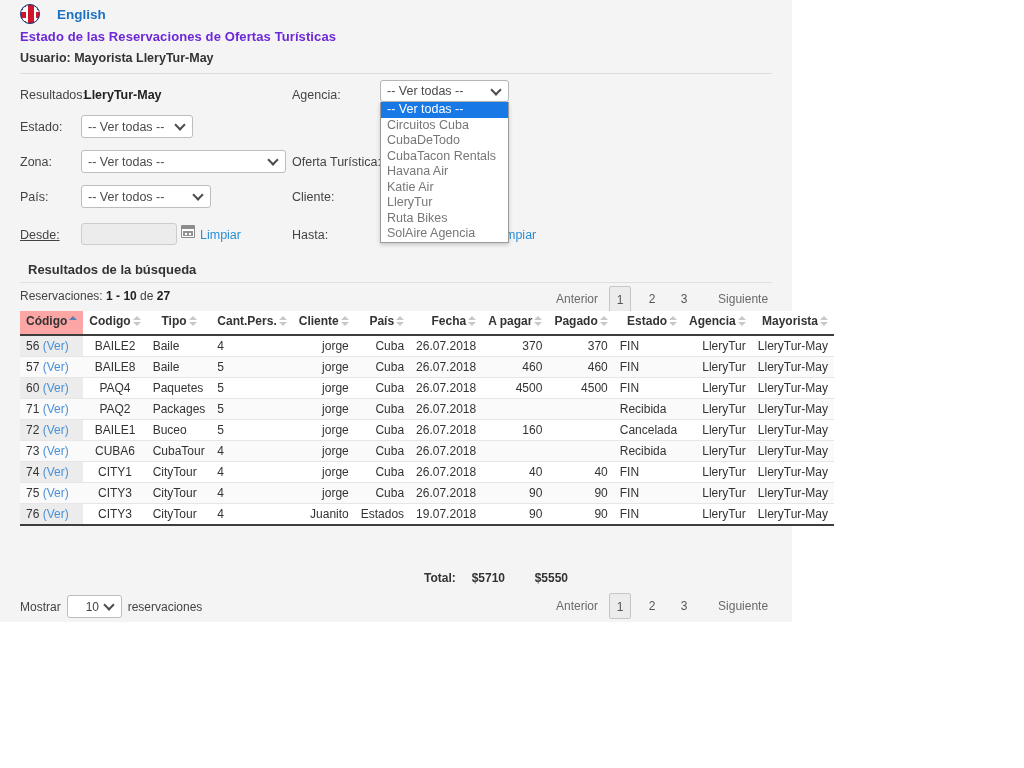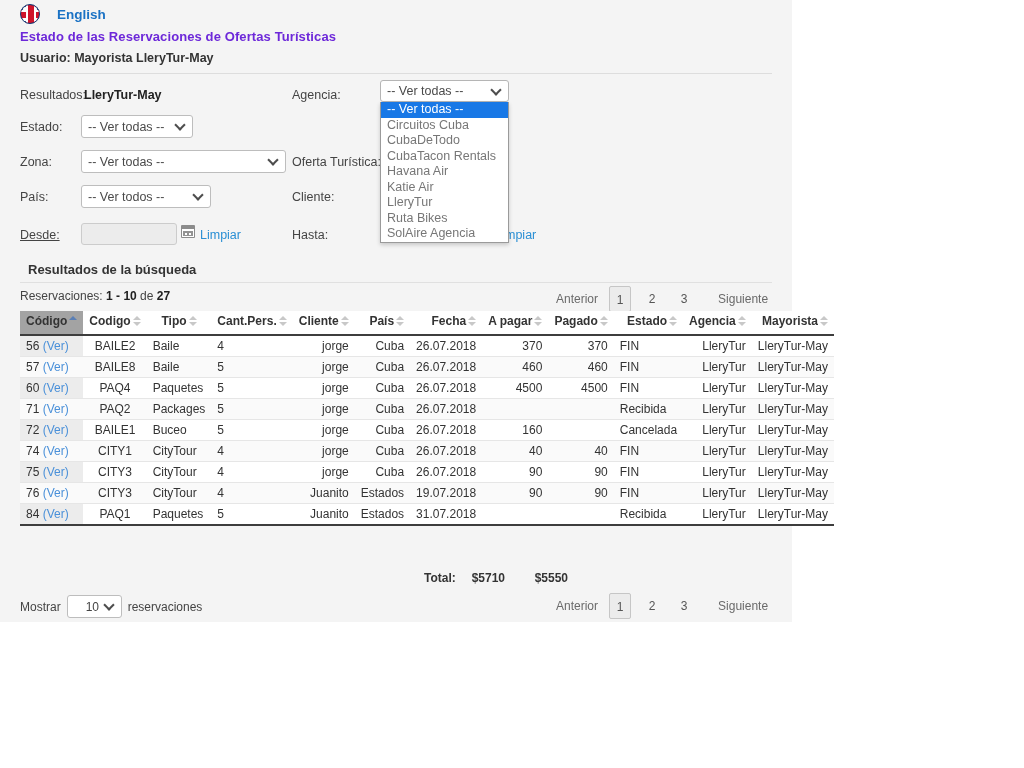--- a/index.html
+++ b/index.html
@@ -231,21 +231,21 @@
     font-size: 12px;
     font-weight: bold;
     color: #333333;
     padding: 3px 6px 6px 6px;
     border-bottom: 2px solid #3d3d3d;
     white-space: nowrap;
     background: #ffffff;
     position: relative;
     cursor: pointer;
   }
-  table.rtable thead th.sorted { background: #a3a3a3; }
+  table.rtable thead th.sorted { background: #fca5a5; }
   .sort-ar {
     display: inline-block;
     width: 8px; height: 11px;
     position: relative;
     margin-left: 2px;
     vertical-align: -2px;
   }
   .sort-ar i {
     position: absolute; left: 0;
     width: 0; height: 0;
@@ -461,20 +461,34 @@
             <td class="a-right">jorge</td>
             <td class="a-right">Cuba</td>
             <td class="a-right">26.07.2018</td>
             <td class="a-right">160</td>
             <td class="a-right"></td>
             <td class="a-left">Cancelada</td>
             <td class="a-right">LleryTur</td>
             <td class="a-right">LleryTur-May</td>
           </tr>
           <tr>
+            <td class="a-left col-codigo"><span>73 </span><span class="ver-link">(Ver)</span></td>
+            <td class="a-center">CUBA6</td>
+            <td class="a-left">CubaTour</td>
+            <td class="a-left">4</td>
+            <td class="a-right">jorge</td>
+            <td class="a-right">Cuba</td>
+            <td class="a-right">26.07.2018</td>
+            <td class="a-right"></td>
+            <td class="a-right"></td>
+            <td class="a-left">Recibida</td>
+            <td class="a-right">LleryTur</td>
+            <td class="a-right">LleryTur-May</td>
+          </tr>
+          <tr>
             <td class="a-left col-codigo"><span>74 </span><span class="ver-link">(Ver)</span></td>
             <td class="a-center">CITY1</td>
             <td class="a-left">CityTour</td>
             <td class="a-left">4</td>
             <td class="a-right">jorge</td>
             <td class="a-right">Cuba</td>
             <td class="a-right">26.07.2018</td>
             <td class="a-right">40</td>
             <td class="a-right">40</td>
             <td class="a-left">FIN</td>
@@ -502,34 +516,20 @@
             <td class="a-left">4</td>
             <td class="a-right">Juanito</td>
             <td class="a-right">Estados</td>
             <td class="a-right">19.07.2018</td>
             <td class="a-right">90</td>
             <td class="a-right">90</td>
             <td class="a-left">FIN</td>
             <td class="a-right">LleryTur</td>
             <td class="a-right">LleryTur-May</td>
           </tr>
-          <tr>
-            <td class="a-left col-codigo"><span>84 </span><span class="ver-link">(Ver)</span></td>
-            <td class="a-center">PAQ1</td>
-            <td class="a-left">Paquetes</td>
-            <td class="a-left">5</td>
-            <td class="a-right">Juanito</td>
-            <td class="a-right">Estados</td>
-            <td class="a-right">31.07.2018</td>
-            <td class="a-right"></td>
-            <td class="a-right"></td>
-            <td class="a-left">Recibida</td>
-            <td class="a-right">LleryTur</td>
-            <td class="a-right">LleryTur-May</td>
-          </tr>
         </tbody>
     </table>
 
     <div class="totals" style="left:424px;">Total:</div>
     <div class="totals" style="left:465px; width:40px; text-align:right;">$5710</div>
     <div class="totals" style="left:528px; width:40px; text-align:right;">$5550</div>
 
     <div class="footer-show">
       <span>Mostrar</span>
       <span class="show-sel-wrap">

